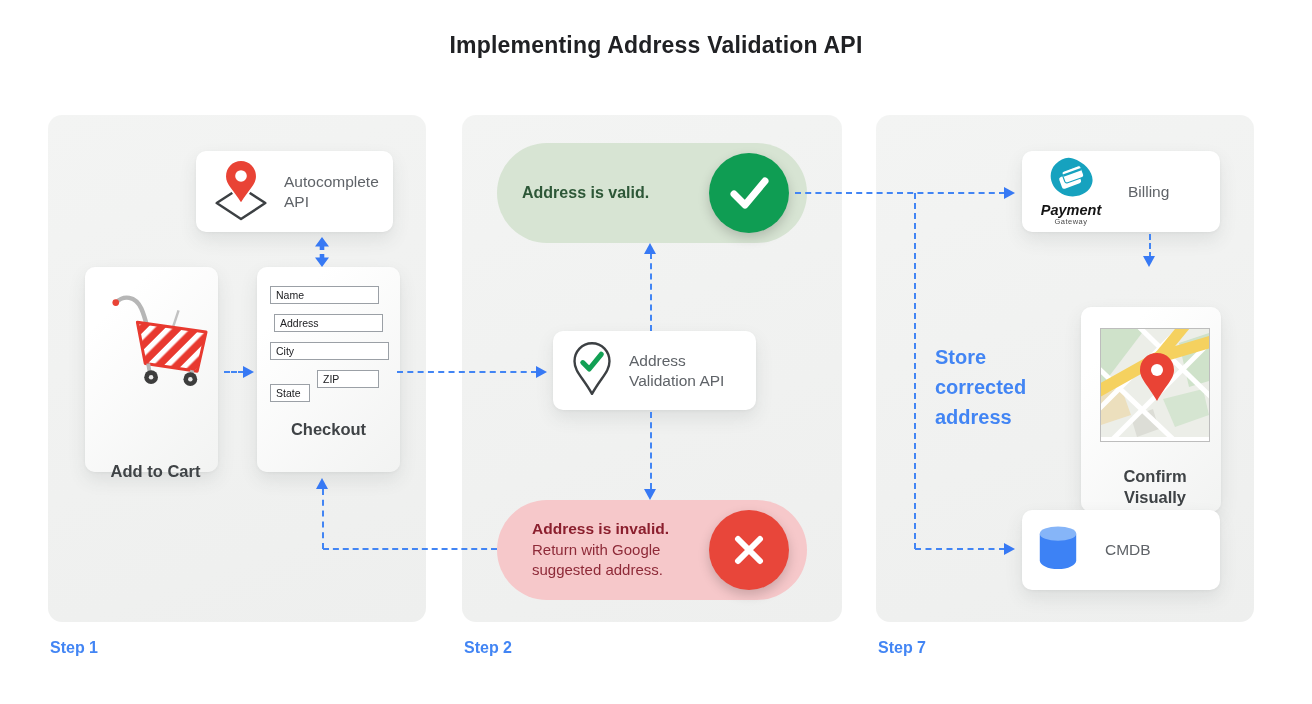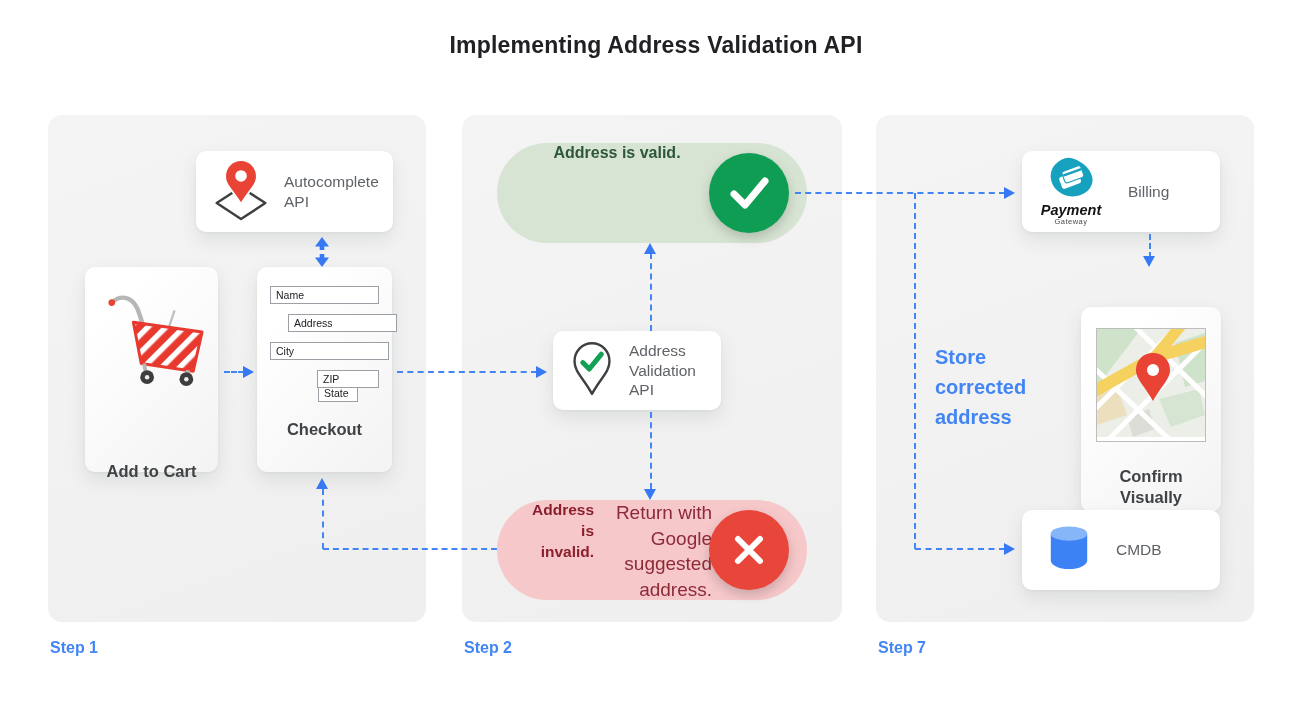--- a/index.html
+++ b/index.html
@@ -11,46 +11,46 @@
 
   .panel{position:absolute;top:115px;height:507px;border-radius:14px;
     background:linear-gradient(160deg,#f3f4f3,#eeefee);}
   .panel1{left:48px;width:378px;}
   .panel2{left:462px;width:380px;}
   .panel3{left:876px;width:378px;}
 
   .step-label{position:absolute;top:639px;font-size:16px;font-weight:700;color:#4285f4;}
 
   .card{position:absolute;background:#ffffff;border-radius:10px;
-    box-shadow:0 8px 18px rgba(60,64,67,.10),0 1px 3px rgba(60,64,67,.06);}
+    box-shadow:0 8px 18px rgba(60,64,67,.10),0 1px 3px rgba(60,64,67,.06);padding-left:8px;}
   .card.grad{background:linear-gradient(135deg,#ffffff 20%,#f2f3f2 100%);}
 
   .api-card{display:flex;align-items:center;padding:0 10px 0 16px;box-sizing:border-box;}
   .api-card .txt{font-size:15.5px;color:#5f6368;line-height:1.25;margin-left:14px;}
 
   .big-card{display:flex;flex-direction:column;align-items:center;box-sizing:border-box;}
   .big-label{font-size:16.5px;font-weight:700;color:#3f4346;text-align:center;line-height:1.3;}
 
   .field{position:absolute;height:18px;border:1px solid #9ba0a6;background:#fff;
     box-sizing:border-box;display:flex;align-items:center;padding-left:5px;
     font-size:10.5px;color:#202124;}
 
   .pill{position:absolute;left:497px;width:310px;height:100px;border-radius:50px;}
-  .pill .ptxt{position:absolute;top:0;height:100%;display:flex;
-    justify-content:center;text-align:right;}
+  .pill .ptxt{position:absolute;top:0;height:100%;display:flex;flex-direction:column;
+    justify-content:center;text-align:left;}
   .pill-circle{position:absolute;left:212px;top:10px;width:80px;height:80px;border-radius:50%;
     box-shadow:0 5px 12px rgba(0,0,0,.18);}
   .valid-pill{top:143px;background:#d7e4d3;}
   .valid-pill .ptxt{left:25px;width:190px;}
   .valid-title{font-size:16px;font-weight:700;color:#2d5737;line-height:1.3;}
   .valid-sub{font-size:15.5px;color:#3c6a46;line-height:1.3;}
   .invalid-pill{top:500px;background:#f6c8ca;}
   .invalid-pill .ptxt{left:35px;width:180px;}
   .invalid-title{font-size:15.5px;font-weight:700;color:#8b1f2e;line-height:1.35;}
-  .invalid-sub{font-size:19px;color:#8e2a38;line-height:1.35;}
+  .invalid-sub{font-size:15px;color:#8e2a38;line-height:1.35;}
 
   .hline{position:absolute;height:0;border-top:2px dashed #4285f4;}
   .vline{position:absolute;width:0;border-left:2px dashed #4285f4;}
   .ah{position:absolute;width:0;height:0;}
   .ah-right{border-top:6px solid transparent;border-bottom:6px solid transparent;border-left:11px solid #3779f4;}
   .ah-up{border-left:6px solid transparent;border-right:6px solid transparent;border-bottom:11px solid #3779f4;}
   .ah-down{border-left:6px solid transparent;border-right:6px solid transparent;border-top:11px solid #3779f4;}
 
   .store-note{position:absolute;left:935px;top:342px;width:104px;
     font-size:20px;font-weight:700;color:#4285f4;line-height:1.5;}
@@ -102,39 +102,39 @@
           <circle cx="50" cy="96" r="2.3" fill="#ececec"></circle>
         <circle cx="90" cy="98" r="7" fill="#3d3d3d"></circle>
           <circle cx="90" cy="98" r="2.3" fill="#ececec"></circle>
       </svg>
     </span>
     <span class="big-label" style="margin-top:22px;">Add to Cart</span>
   </div>
 
   <div class="card grad" style="left:257px;top:267px;width:135px;height:205px;">
     <div class="field" style="left:13px;top:19px;width:109px;">Name</div>
-    <div class="field" style="left:31px;top:47px;width:109px;">Address</div>
+    <div class="field" style="left:17px;top:47px;width:109px;">Address</div>
     <div class="field" style="left:13px;top:75px;width:119px;">City</div>
-    <div class="field" style="left:13px;top:117px;width:40px;margin-left:48px;">State</div>
+    <div class="field" style="left:13px;top:117px;width:40px;">State</div>
     <div class="field" style="left:60px;top:103px;width:62px;">ZIP</div>
     <div class="big-label" style="position:absolute;top:152px;left:0;width:100%;">Checkout</div>
   </div>
 
   <div class="pill valid-pill">
     <div class="ptxt">
       <span class="valid-title">Address is valid.</span>
     </div>
     <div class="pill-circle" style="background:#0f9d53;">
       <svg width="80" height="80" viewBox="0 0 80 80">
           <path d="M25,41 L36,52 L56,28" stroke="#ffffff" stroke-width="7" fill="none" stroke-linecap="round" stroke-linejoin="round"></path>
         </svg>
     </div>
   </div>
 
-  <div class="card api-card" style="left:553px;top:331px;width:168px;height:79px;">
+  <div class="card api-card" style="left:553px;top:331px;width:203px;height:79px;">
     <span>
       <svg width="46" height="58" viewBox="0 0 50 62">
         <path d="M25,3 C14,3 6,12 6,22.5 C6,34 15,40 25,58 C35,40 44,34 44,22.5 C44,12 36,3 25,3 Z" fill="#ffffff" stroke="#3c4043" stroke-width="2.6" stroke-linejoin="round"></path>
         <path d="M15,24 L22,31 L35,15" stroke="#12a054" stroke-width="5.5" fill="none" stroke-linecap="round" stroke-linejoin="round"></path>
       </svg>
     </span>
     <span class="txt" style="width:110px;">Address Validation API</span>
   </div>
 
   <div class="pill invalid-pill">
@@ -184,21 +184,21 @@
         <path d="M58,28 L86,-6" stroke="#f5d15f" stroke-width="11" fill="none"></path>
         <g>
           <path d="M56,24 C46,24 39,31.5 39,41 C39,50 47,56 56,72 C65,56 73,50 73,41 C73,31.5 66,24 56,24 Z" fill="#e94335"></path>
           <circle cx="56" cy="41" r="6" fill="#ffffff"></circle>
         </g>
       </svg>
     </span>
     <span class="big-label" style="margin-top:24px;width:90px;">Confirm Visually</span>
   </div>
 
-  <div class="card api-card" style="left:1022px;top:510px;width:198px;height:80px;padding-left:24px;">
+  <div class="card api-card" style="left:1022px;top:510px;width:198px;height:80px;padding-left:13px;">
     <span>
       <svg width="46" height="50" viewBox="0 0 48 52">
         <path d="M5,11 L5,39 C5,44 13.5,48 24,48 C34.5,48 43,44 43,39 L43,11 Z" fill="#3d82f5"></path>
         <ellipse cx="24" cy="11" rx="19" ry="7.5" fill="#86b5f8"></ellipse>
       </svg>
     </span>
     <span class="txt" style="margin-left:24px;">CMDB</span>
   </div>
 
   <div class="store-note">Store corrected address</div>

